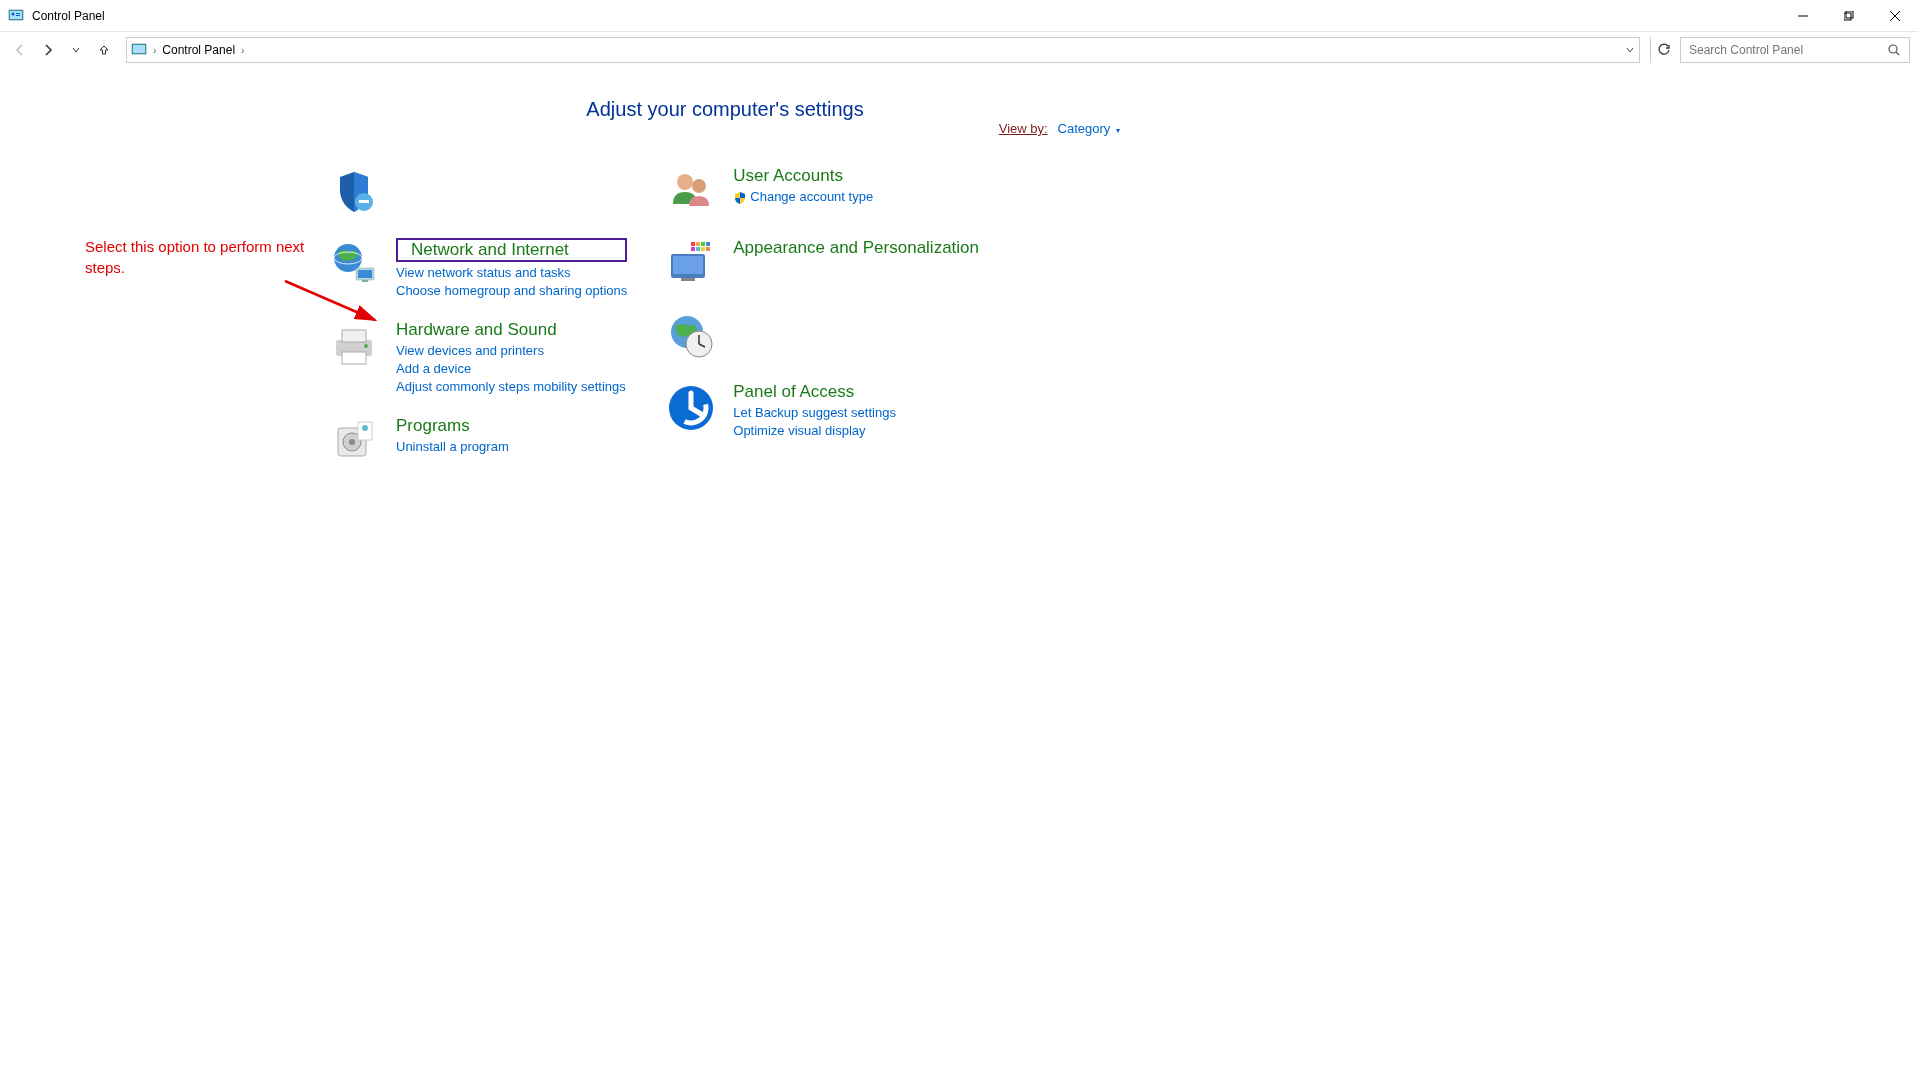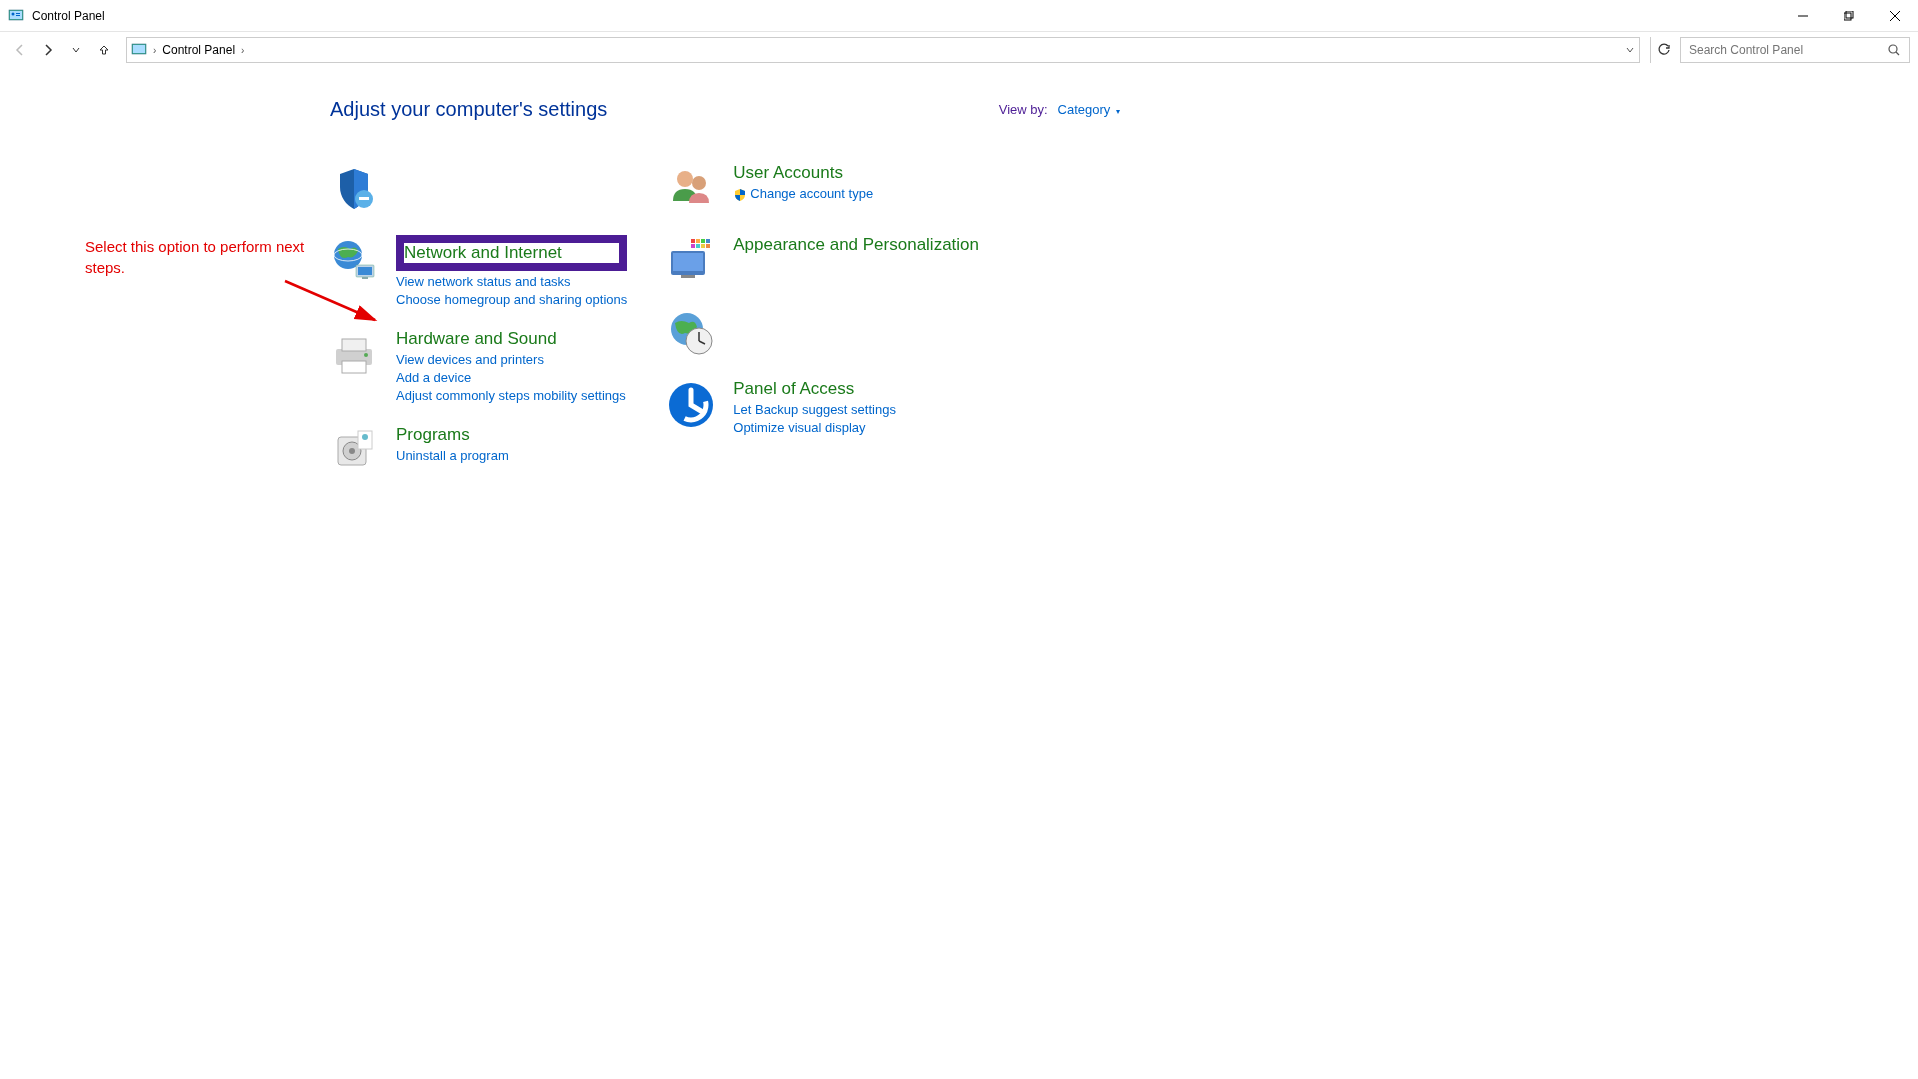--- a/index.html
+++ b/index.html
@@ -20,37 +20,37 @@
     .breadcrumb-icon { width: 16px; height: 16px; }
     .breadcrumb-chevron { color: #555; font-size: 10px; }
     .breadcrumb-item { font-size: 12px; color: #000; }
     .breadcrumb-right { margin-left: auto; display: flex; align-items: center; gap: 6px; }
     .refresh-btn { width: 26px; height: 26px; border-left: 1px solid #ccc; display: flex; align-items: center; justify-content: center; cursor: pointer; }
     .search-bar { width: 230px; height: 26px; border: 1px solid #ccc; display: flex; align-items: center; padding: 0 8px; }
     .search-input { flex: 1; border: none; outline: none; font-size: 12px; color: #555; }
     .search-icon { color: #555; }
 
     .content { padding: 30px 0 0 330px; position: relative; }
-    .header-row { display: flex; align-items: center; width: 790px; margin-bottom: 42px; }
+    .header-row { display: flex; align-items: center; width: 790px; margin-bottom: 30px; flex-direction: column; }
     .page-title { font-size: 20px; color: #003399; font-weight: normal; }
     .view-by { margin-left: auto; display: flex; align-items: center; gap: 10px; font-size: 13px; }
-    .view-by-label { color: #4c1d95; }
+    .view-by-label { color: #7f1d1d; text-decoration: underline; }
     .view-by-value { color: #0066cc; cursor: pointer; }
     .view-by-caret { font-size: 8px; color: #0066cc; margin-left: 2px; }
 
     .categories { display: flex; gap: 40px; }
     .col { display: flex; flex-direction: column; gap: 22px; }
     .category { display: flex; gap: 18px; }
     .cat-icon { width: 48px; height: 48px; flex-shrink: 0; margin-top: 2px; }
     .cat-body { display: flex; flex-direction: column; gap: 3px; }
     .cat-title { font-size: 17px; color: #1a7a1a; cursor: pointer; }
     .cat-link { font-size: 13px; color: #0066cc; cursor: pointer; }
     .shield-prefix { display: inline-flex; vertical-align: middle; margin-right: 3px; }
 
-    .highlight { border: 8px solid #4c1d95; padding: 0 0; display: inline-block; }
+    .highlight { border: 2px solid #4c1d95; padding: 0 13px; display: inline-block; }
     
     .annotation { position: absolute; left: 85px; top: 168px; color: #e30000; font-size: 15px; line-height: 1.4; width: 220px; }
     .arrow-svg { position: absolute; left: 280px; top: 208px; }
   </style>
 </head>
 <body>
 
 <div class="titlebar">
   <div class="titlebar-left">
     <svg class="titlebar-icon" viewBox="0 0 16 16">

